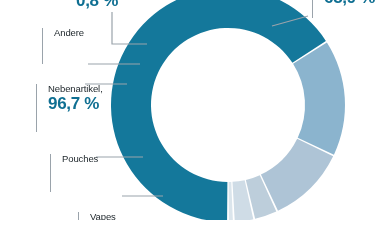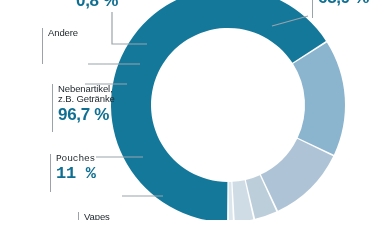--- a/index.html
+++ b/index.html
@@ -24,21 +24,21 @@
     position: absolute;
     left: 0;
     top: 0;
     width: 390px;
     height: 220px;
     display: block;
   }
   .callout {
     position: absolute;
     border-left: 1.4px solid #9aa3ab;
-    padding-left: 5px;
+    padding-left: 11px;
     line-height: 1.08;
     white-space: nowrap;
   }
   .callout .cname {
     color: #222a2f;
     font-size: 9.5px;
     letter-spacing: -0.1px;
     display: block;
   }
   .callout .cval {
@@ -58,29 +58,28 @@
   }
   #callout-sliver .cval {
     font-size: 17px;
   }
   #callout-andere {
     left: 42px;
     top: 28px;
     height: 36px;
   }
   #callout-neben {
-    left: 52px;
+    left: 36px;
     top: 84px;
     height: 48px;
   }
   #callout-pouches {
     left: 50px;
     top: 154px;
     height: 38px;
-    font-family: Liberation Mono, monospace;
   }
   #callout-vapes {
     left: 78px;
     top: 212px;
     height: 30px;
   }
   #callout-main {
     left: 312px;
     top: -12px;
     height: 30px;
@@ -121,27 +120,25 @@
   <div class="callout" id="callout-sliver">
     <span class="cval">0,8 %</span>
   </div>
 
   <div class="callout" id="callout-andere">
     <span class="cname">Andere</span>
   </div>
 
   <div class="callout" id="callout-neben">
     <span class="cname">Nebenartikel,</span>
-    <span class="cname">z.B. Getränke</span>
     <span class="cval">96,7 %</span>
   </div>
 
   <div class="callout" id="callout-pouches">
     <span class="cname">Pouches</span>
-    <span class="cval">11 %</span>
   </div>
 
   <div class="callout" id="callout-vapes">
     <span class="cname">Vapes</span>
   </div>
 
   <div class="callout" id="callout-main">
     <span class="cval">65,9 %</span>
   </div>
 

